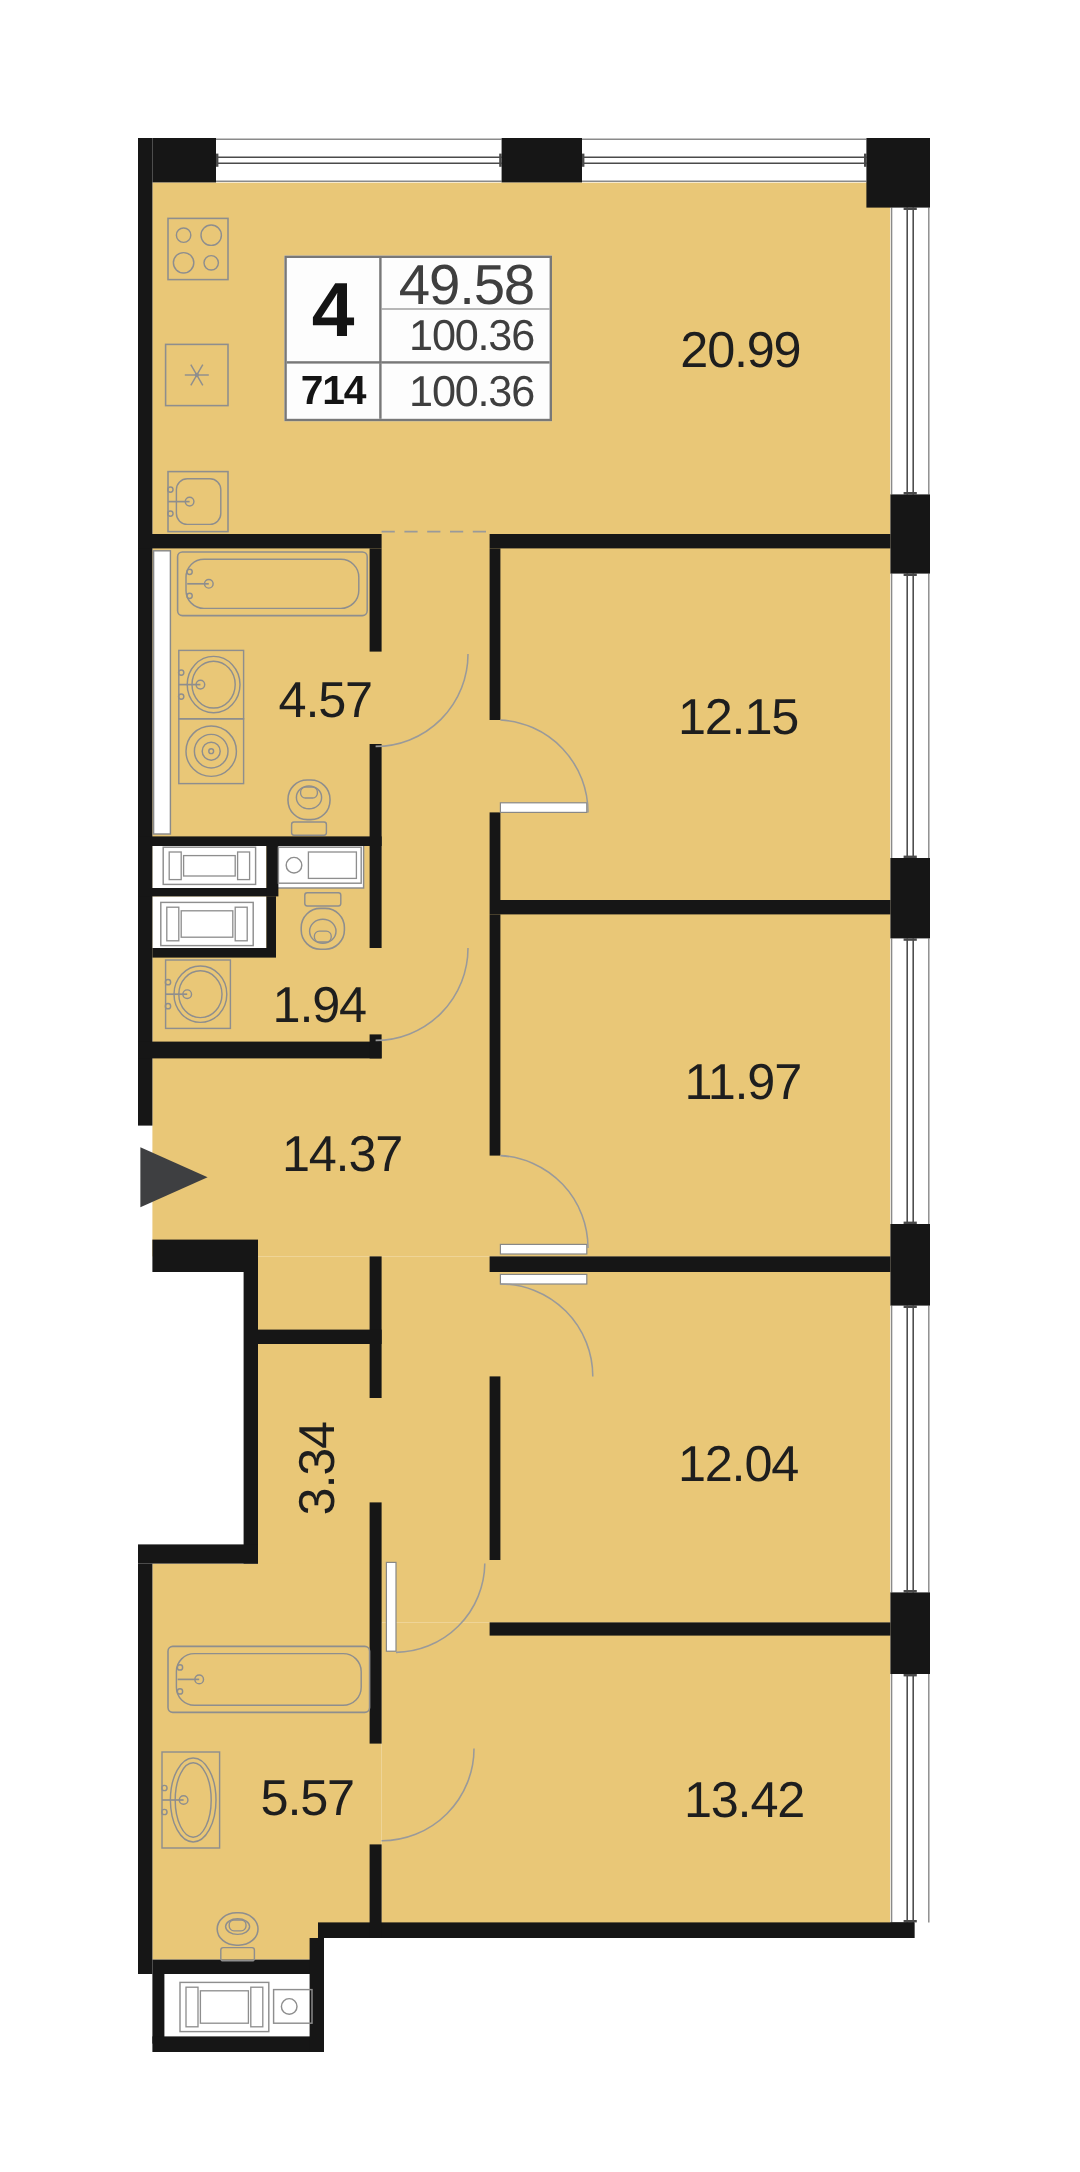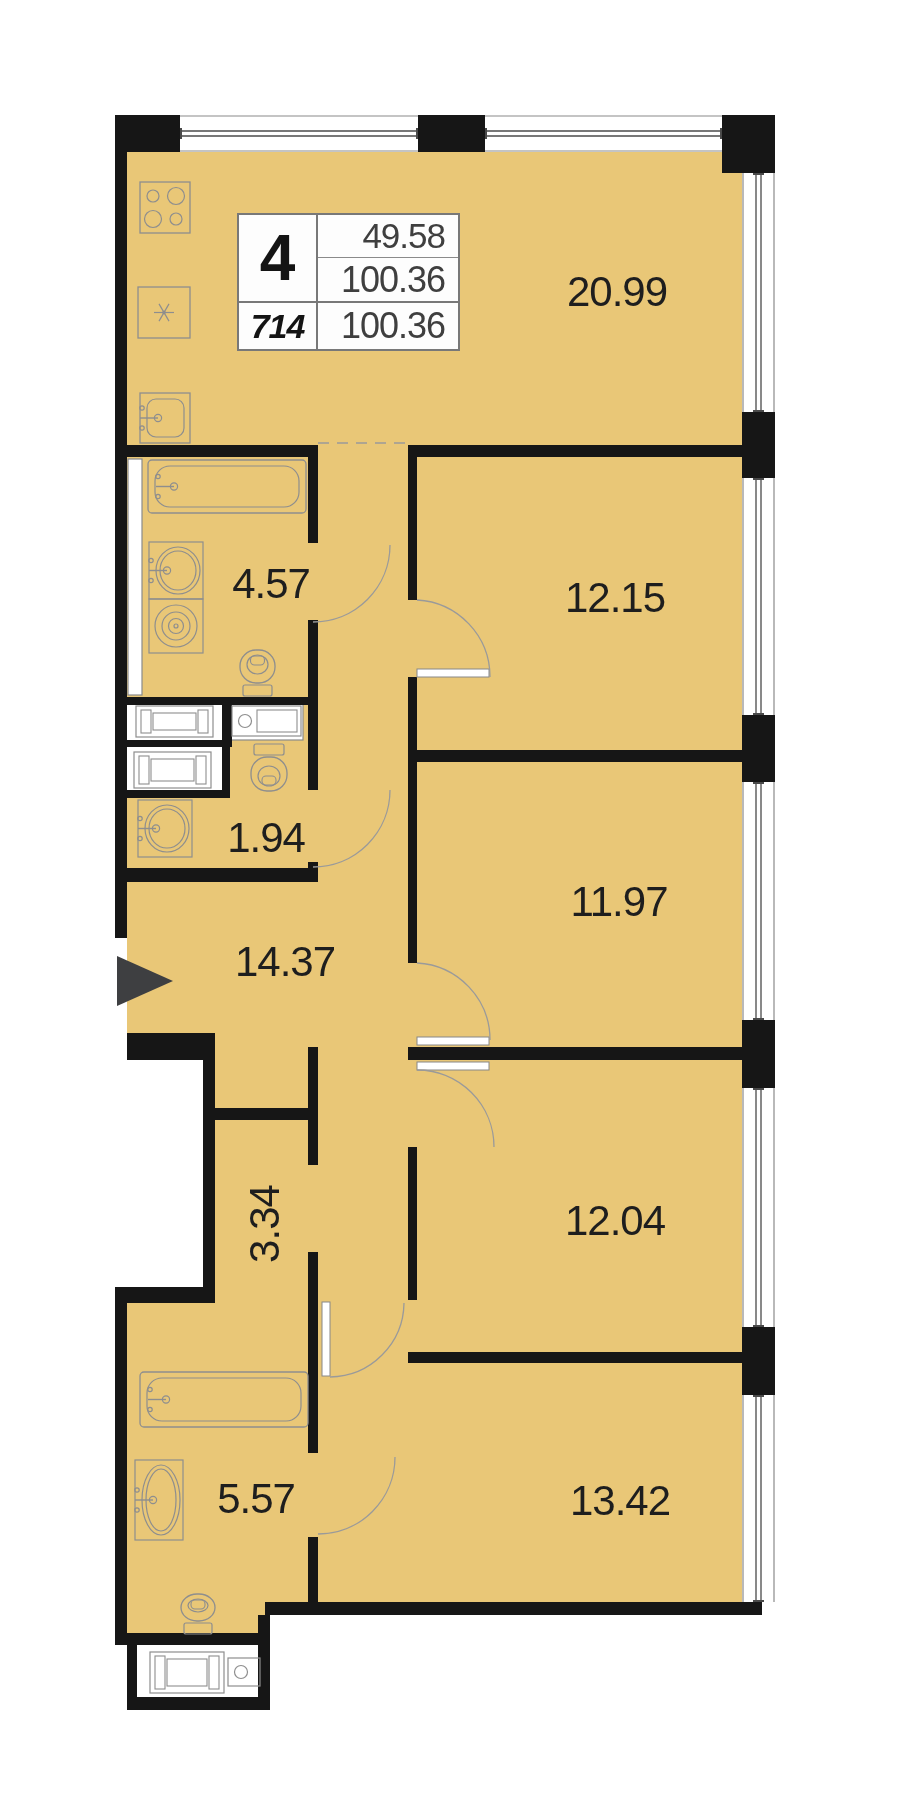--- a/index.html
+++ b/index.html
@@ -6,26 +6,26 @@
   .stage{position:relative;width:900px;height:1810px;background:#ffffff;overflow:hidden;
          font-family:"Liberation Sans",sans-serif;}
   .stage svg{position:absolute;left:0;top:0;}
   .room-label{font-family:"Liberation Sans",sans-serif;letter-spacing:-1px;}
   .infobox{position:absolute;left:237px;top:213px;width:223px;height:138px;box-sizing:border-box;
            background:#fdfdfd;border:2px solid #787878;display:grid;
            grid-template-columns:79px 1fr;grid-template-rows:43px 45px 1fr;}
   .cell{display:flex;align-items:center;box-sizing:border-box;color:#3f3f3f;}
   .c-flat{grid-area:1/1/3/2;justify-content:center;font-size:64px;font-weight:bold;color:#141414;
           border-right:2px solid #787878;border-bottom:2px solid #787878;}
-  .c-a1{grid-area:1/2/2/3;justify-content:flex-end;padding-right:13px;font-size:35px;letter-spacing:-1px;
+  .c-a1{grid-area:1/2/2/3;justify-content:flex-end;padding-right:13px;font-size:47px;letter-spacing:-1px;
         border-bottom:1.5px solid #8a8a8a;}
   .c-a2{grid-area:2/2/3/3;justify-content:flex-end;padding-right:13px;font-size:36px;letter-spacing:-1px;
         border-bottom:2px solid #787878;}
   .c-unit{grid-area:3/1/4/2;justify-content:center;font-size:34px;font-weight:bold;color:#141414;
-          letter-spacing:-1px;border-right:2px solid #787878;font-style:italic;}
+          letter-spacing:-1px;border-right:2px solid #787878;}
   .c-a3{grid-area:3/2/4/3;justify-content:flex-end;padding-right:13px;font-size:36px;letter-spacing:-1px;}
 </style>
 </head>
 <body>
 
 <div class="stage">
   <svg id="plan" width="900" height="1810" viewBox="0 0 900 1810">
       <rect x="127" y="152" width="615" height="895" fill="#e9c777"></rect>
       <rect x="215" y="1047" width="527" height="305" fill="#e9c777"></rect>
       <rect x="127" y="1303" width="191" height="312" fill="#e9c777"></rect>

